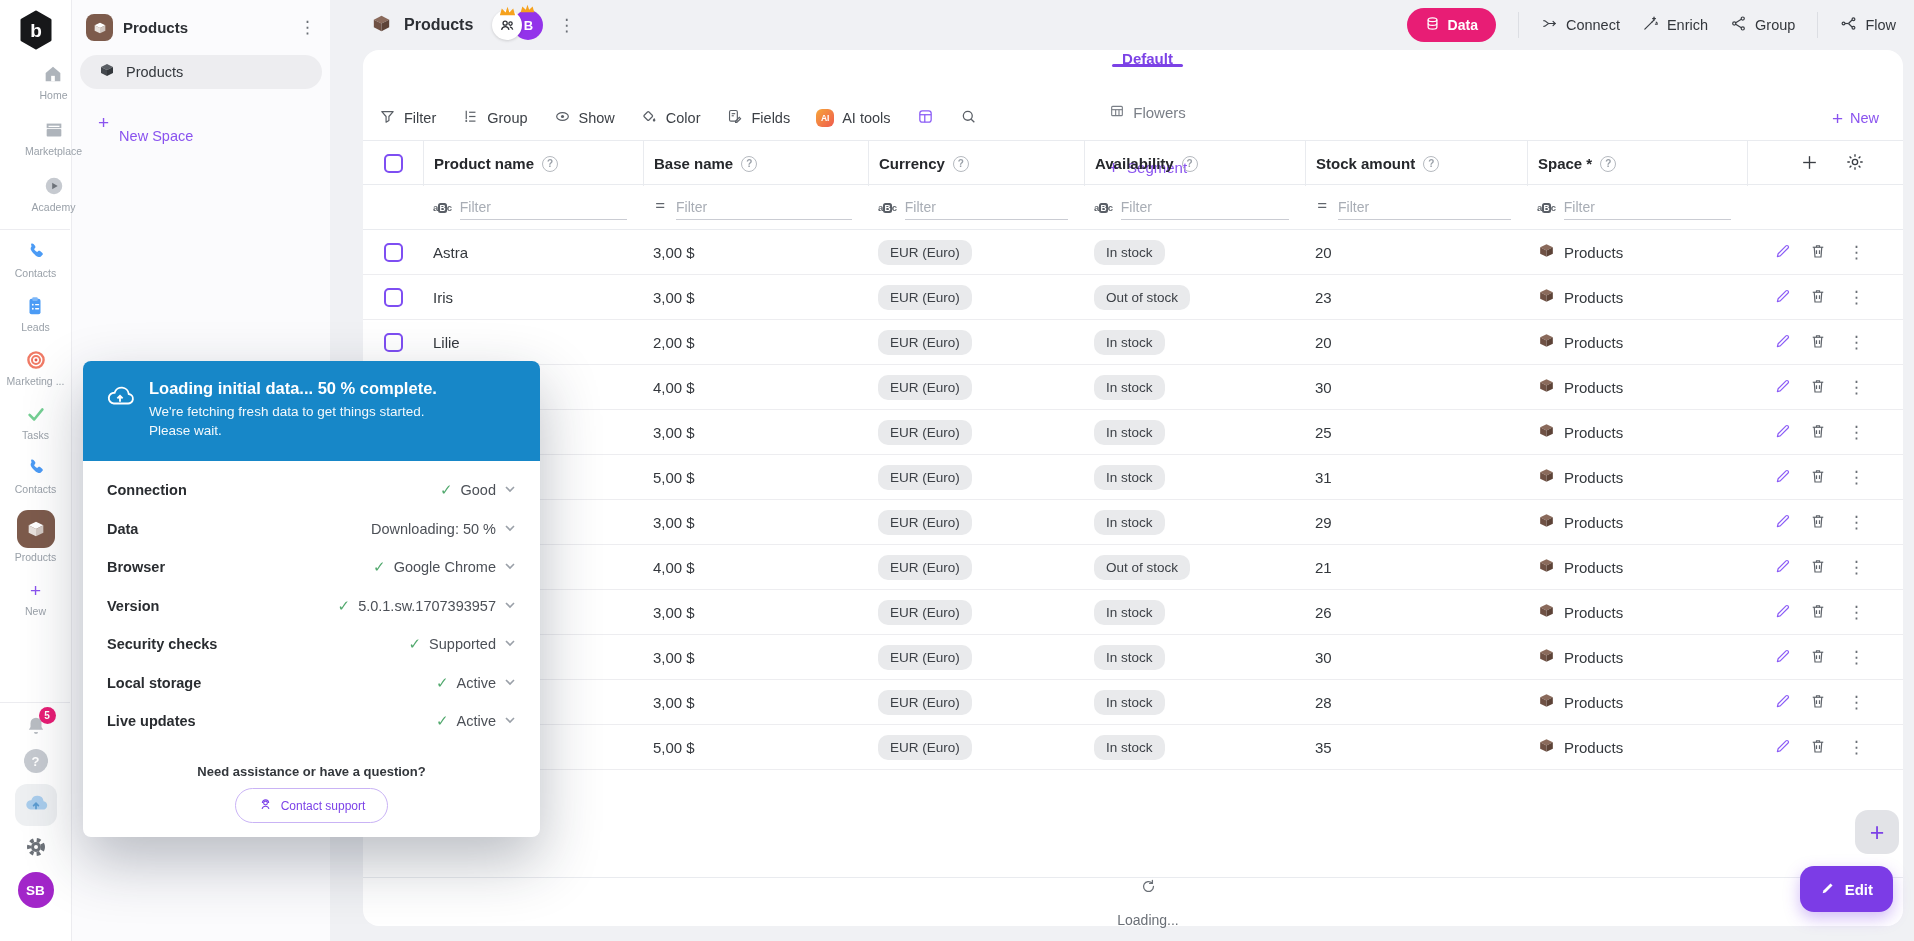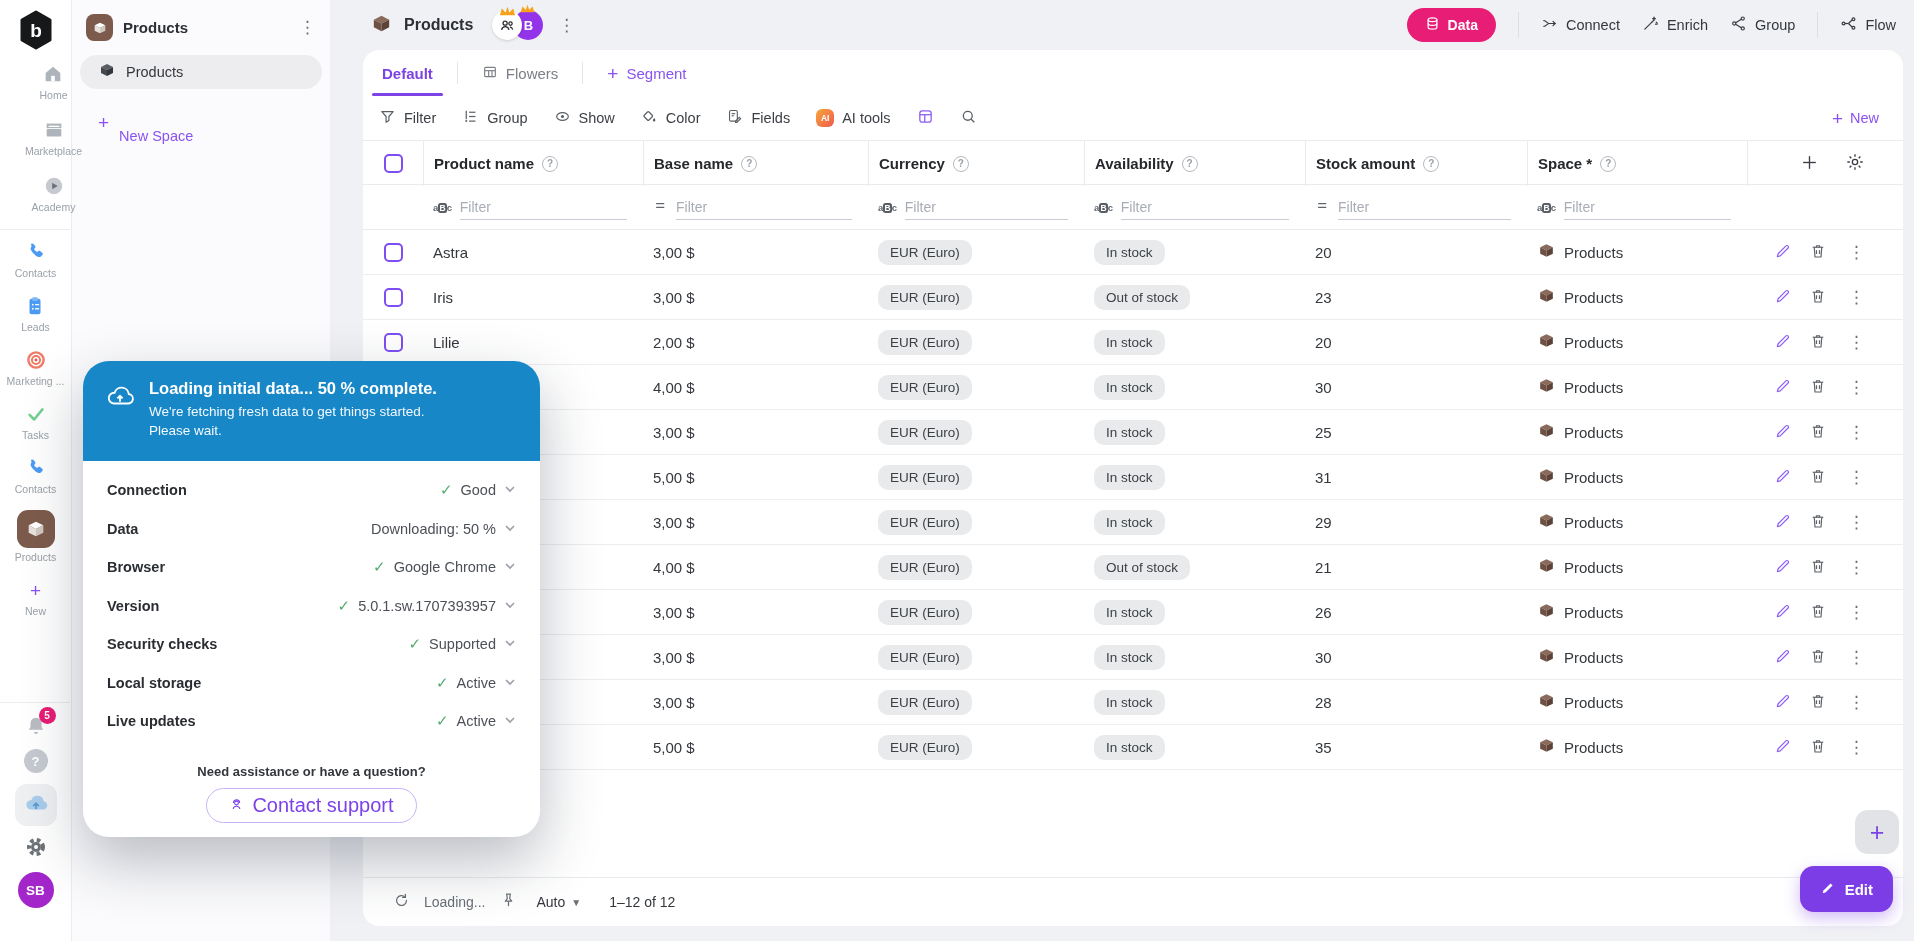--- a/index.html
+++ b/index.html
@@ -56,21 +56,21 @@
   .crown { position:absolute; top:-9px; left:6px; width:17px; height:11px; }
   .tb-right { position:absolute; right:18px; top:0; height:50px; display:flex; align-items:center; gap:22px; }
   .pill-data { display:flex; align-items:center; gap:8px; background:#e81d75; color:#fff; font-size:14px; font-weight:600; border:none; height:34px; padding:0 18px; border-radius:17px; cursor:pointer; }
   .pill-data svg { width:15px; height:15px; }
   .tb-act { display:flex; align-items:center; gap:8px; font-size:14.5px; color:#33373c; cursor:pointer; background:none; border:none; font-family:inherit; }
   .tb-act svg { width:17px; height:17px; }
   .vdiv { width:1px; height:26px; background:#dcdee3; }
 
   
   .card { position:absolute; left:33px; top:50px; width:1540px; height:876px; background:#fff; border-radius:16px; }
-  .tabs { position:absolute; left:0; top:0; right:0; height:46px; display:flex; align-items:center; padding-left:13px; gap:18px; }
+  .tabs { position:absolute; left:0; top:0; right:0; height:46px; display:flex; align-items:center; padding-left:29px; gap:18px;flex-direction:column; }
   .tab { display:flex; align-items:center; gap:8px; height:46px; padding:0 6px; font-size:15px; color:#7a7f87; cursor:pointer; position:relative; }
   .tab svg { width:16px; height:16px; }
   .tab.active { color:#7c42e6; font-weight:600; }
   .tab.active::after { content:""; position:absolute; left:-4px; right:-4px; bottom:0; height:3.5px; border-radius:3px; background:#7c42e6; }
   .tab.seg { color:#8a53ef; }
   .tab-sep { width:1px; height:22px; background:#e4e6ea; }
   .toolbar { position:absolute; left:0; top:46px; right:0; height:44px; display:flex; align-items:center; gap:26px; padding-left:16px; }
   .tool { display:flex; align-items:center; gap:8px; font-size:14.5px; color:#3c4046; cursor:pointer; background:none; border:none; font-family:inherit; }
   .tool svg { width:17px; height:17px; }
   .ai-badge { width:18px; height:18px; border-radius:6px; background:linear-gradient(135deg,#f6a63a,#ef5a4e); color:#fff; font-size:8.5px; font-weight:bold; display:flex; align-items:center; justify-content:center; }
@@ -93,47 +93,47 @@
   .eqic svg { width:15px; height:15px; }
   .tbody { position:absolute; left:0; right:0; top:180px; }
   .tr { height:45px; border-bottom:1px solid #ededf0; }
   .td { font-size:15px; color:#34383d; padding-left:10px; display:flex; align-items:center; gap:8px; }
   .td-check { padding-left:21px; }
   .cbx { width:19px; height:19px; border:2px solid #7e4ef2; border-radius:5px; background:#fff; cursor:pointer; }
   .chip { background:#e9eaec; border-radius:10px; padding:5px 12px; font-size:13.5px; color:#3c4046; white-space:nowrap; }
   .td-space svg { width:19px; height:19px; }
   .td-actions { display:flex; justify-content:flex-end; align-items:center; gap:17px; padding-right:34px; }
   .td-actions svg { width:18px; height:18px; cursor:pointer; }
-  .tfoot { position:absolute; left:0; right:0; bottom:0; height:49px; border-top:1px solid #e9ebef; display:flex; align-items:center; gap:14px; padding-left:30px; font-size:14px; color:#34383d; }
+  .tfoot { position:absolute; left:0; right:0; bottom:0; height:49px; border-top:1px solid #e9ebef; display:flex; align-items:center; gap:14px; padding-left:30px; font-size:14px; color:#34383d;flex-direction:column; }
   .tfoot svg { width:17px; height:17px; }
   .loading-lbl { color:#6a6f76; }
   .auto-wrap { display:flex; align-items:center; gap:6px; cursor:pointer; margin-left:6px; }
   .auto-caret { font-size:10px; color:#6a6f76; }
   .range-lbl { margin-left:14px; }
 
   
   .fab { position:absolute; right:15px; top:810px; width:44px; height:44px; border-radius:13px; background:#e2e3e7; border:none; color:#7c42e6; font-size:25px; cursor:pointer; line-height:1; }
   .editbtn { position:absolute; right:21px; top:866px; height:46px; padding:0 20px; border-radius:14px; background:#7c3ce6; border:none; color:#fff; font-size:15px; font-weight:600; display:flex; align-items:center; gap:9px; cursor:pointer; box-shadow:0 6px 16px rgba(124,60,230,.35); font-family:inherit; }
   .editbtn svg { width:16px; height:16px; }
 
   
-  .popup { position:absolute; left:83px; top:361px; width:457px; background:#fff; border-radius:26px; box-shadow:0 24px 60px rgba(25,35,55,.30); z-index:20; overflow:hidden; }
+  .popup { position:absolute; left:83px; top:361px; width:457px; background:#fff; border-radius:8px; box-shadow:0 24px 60px rgba(25,35,55,.30); z-index:20; overflow:hidden; }
   .pop-head { background:#1787c8; padding:18px 22px 20px 22px; display:flex; gap:14px; }
   .pop-head svg { width:30px; height:30px; flex:none; margin-top:2px; }
   .pop-title { color:#fff; font-size:16.5px; font-weight:bold; margin-bottom:5px; }
   .pop-sub { color:rgba(255,255,255,.95); font-size:13.5px; line-height:1.4; max-width:300px; }
   .pop-body { padding:10px 0 14px 0; }
   .prow { display:flex; align-items:center; justify-content:space-between; height:38.5px; padding:0 24px; }
   .prow-label { font-size:14.5px; font-weight:bold; color:#2a2d31; }
   .prow-right { display:flex; align-items:center; gap:8px; }
   .check-g { color:#52a96e; font-size:15px; }
   .prow-val { font-size:14.5px; color:#4c5057; }
   .chev svg { width:12px; height:12px; }
   .pop-assist { text-align:center; font-size:13px; font-weight:600; color:#33373c; margin:10px 0 9px 0; }
-  .support-btn { display:flex; align-items:center; gap:8px; margin:0 auto; height:35px; padding:0 22px; border-radius:18px; border:1px solid #c9b3f5; background:#fff; color:#7c42e8; font-size:20px; cursor:pointer; font-family:inherit; }
+  .support-btn { display:flex; align-items:center; gap:8px; margin:0 auto; height:35px; padding:0 22px; border-radius:18px; border:1px solid #c9b3f5; background:#fff; color:#7c42e8; font-size:12px; cursor:pointer; font-family:inherit; }
   .support-btn svg { width:15px; height:15px; }
 </style>
 </head>
 <body>
 
 <div id="page">
 
   <aside class="rail">
     <div class="logo">
       <svg viewBox="0 0 40 40">

